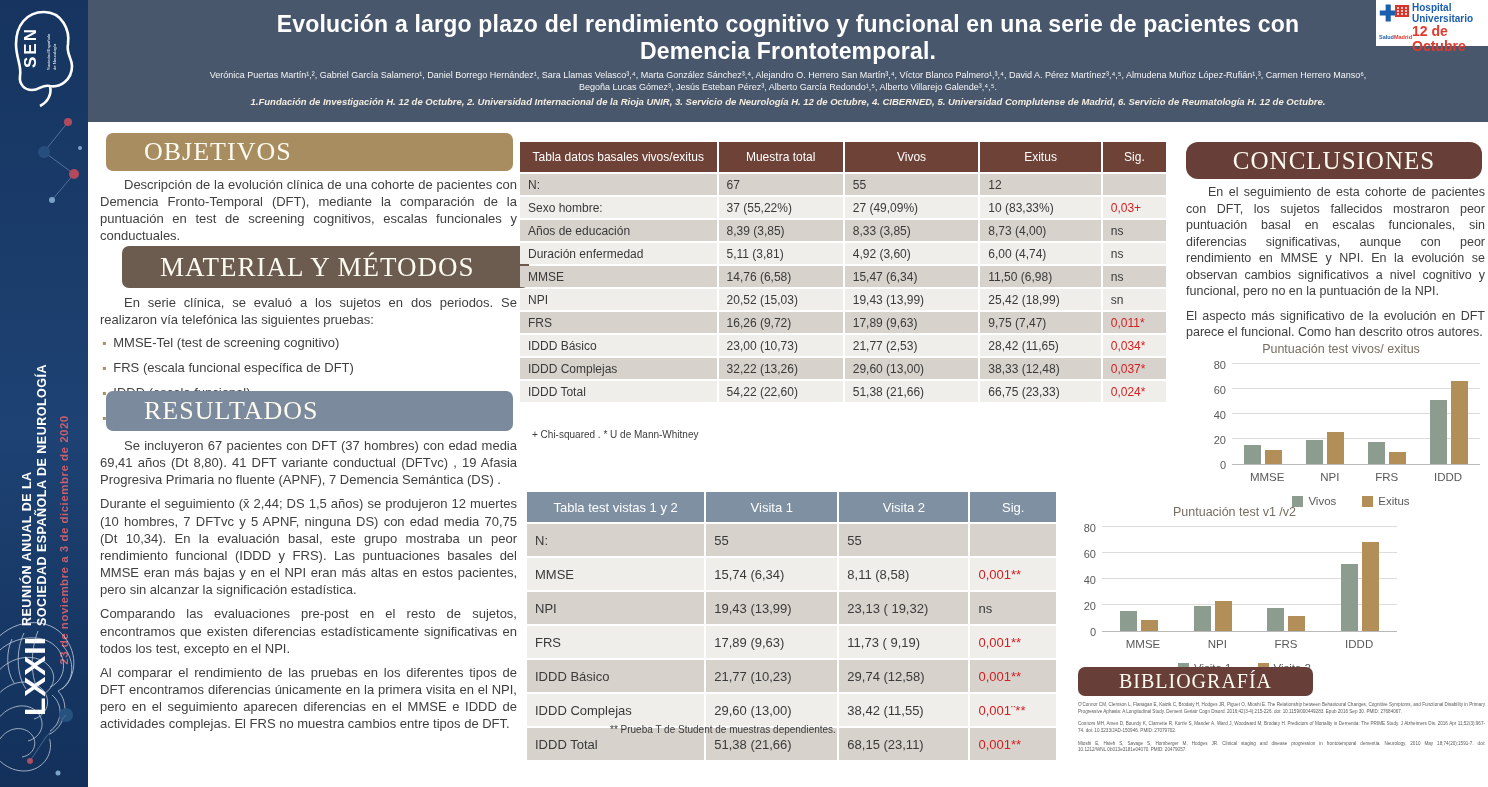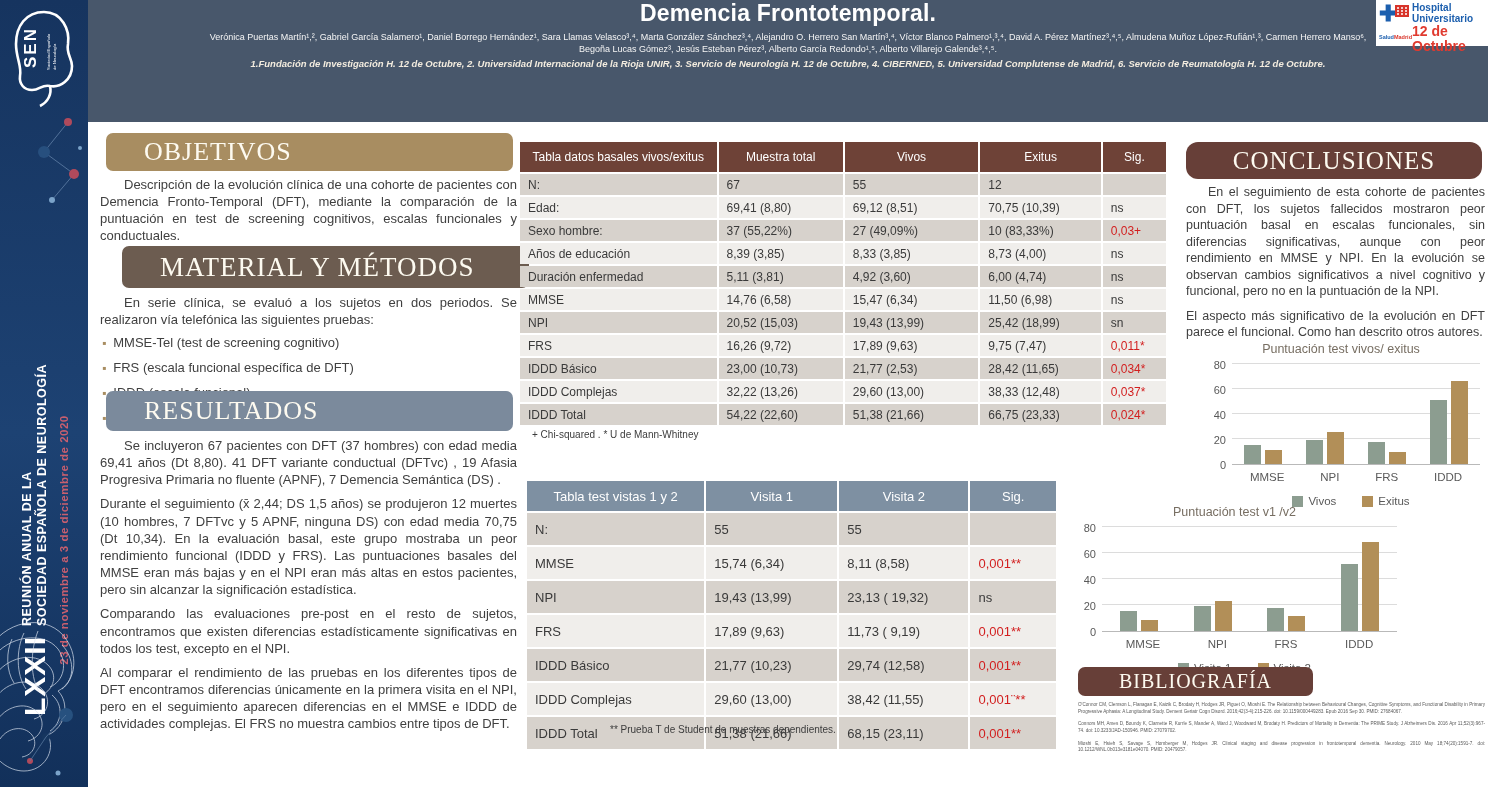--- a/index.html
+++ b/index.html
@@ -65,21 +65,21 @@
   .resultados-txt{left:100px;top:437px;width:417px;}
   .resultados-txt p{margin:0 0 7px 0;}
   .resultados-txt p:first-child{text-indent:24px;}
   .conclusiones-txt{left:1186px;top:184px;width:299px;font-size:12.5px;}
   .conclusiones-txt p{margin:0 0 8px 0;}
   .conclusiones-txt p:first-child{text-indent:22px;}
 
   
   .tbl-wrap{position:absolute;}
   .tbl-basal{left:518px;top:140px;width:650px;}
-  .tbl-visits{left:525px;top:479px;width:533px;}
+  .tbl-visits{left:525px;top:490px;width:533px;}
   table{border-collapse:separate;border-spacing:2px;width:100%;}
   th{background:#6e4237;color:#fff;font-size:12px;font-weight:normal;text-align:center;
      padding:7px 8px;height:16px;}
   .tbl-visits th{background:#7e90a2;font-size:13px;}
   td{font-size:12px;color:#3a3a3a;padding:3px 8px;height:15px;vertical-align:middle;}
   .tbl-visits td{font-size:13px;height:26px;}
   tbody tr:nth-child(odd) td{background:#d7d2cc;}
   tbody tr:nth-child(even) td{background:#f0eeeb;}
   .tbl-basal td:nth-child(1){width:188px;}
   .tbl-basal td:nth-child(2){width:112px;}
@@ -170,20 +170,21 @@
     <circle cx="66" cy="128" r="7" fill="#27517f"></circle>
     <circle cx="46" cy="150" r="4" fill="#16365f"></circle>
     <circle cx="30" cy="174" r="3" fill="#b04a5c"></circle>
     <circle cx="58" cy="186" r="2.5" fill="#7ba3c9"></circle>
     <line x1="66" y1="128" x2="46" y2="150" stroke="#5f7fa6" stroke-width="0.7"></line>
     <line x1="46" y1="150" x2="30" y2="174" stroke="#5f7fa6" stroke-width="0.7"></line>
   </svg>
 </div>
 
 <div class="header">
+  <div class="title-line first">Evolución a largo plazo del rendimiento cognitivo y funcional en una serie de pacientes con</div>
   <div class="title-line">Demencia Frontotemporal.</div>
   <div class="authors-line">Verónica Puertas Martín¹,², Gabriel García Salamero¹, Daniel Borrego Hernández¹, Sara Llamas Velasco³,⁴, Marta González Sánchez³,⁴, Alejandro O. Herrero San Martín³,⁴, Víctor Blanco Palmero¹,³,⁴, David A. Pérez Martínez³,⁴,⁵, Almudena Muñoz López-Rufián¹,³, Carmen Herrero Manso⁶,</div>
   <div class="authors-line second">Begoña Lucas Gómez³, Jesús Esteban Pérez³, Alberto García Redondo¹,⁵, Alberto Villarejo Galende³,⁴,⁵.</div>
   <div class="affiliations">1.Fundación de Investigación H. 12 de Octubre, 2. Universidad Internacional de la Rioja UNIR, 3. Servicio de Neurología H. 12 de Octubre, 4. CIBERNED, 5. Universidad Complutense de Madrid, 6. Servicio de Reumatología H. 12 de Octubre.</div>
 
   <div class="hospital">
     <div class="hosp-icon">
       <span class="hosp-cross">✚</span>
       <span class="hosp-flag">
         <span></span>
@@ -238,27 +239,20 @@
           <th>Sig.</th>
         </tr>
       </thead>
     <tbody>
         <tr>
           <td>N:</td>
           <td>67</td>
           <td>55</td>
           <td>12</td>
           <td></td>
-        </tr>
-        <tr>
-          <td>Edad:</td>
-          <td>69,41 (8,80)</td>
-          <td>69,12 (8,51)</td>
-          <td>70,75 (10,39)</td>
-          <td>ns</td>
         </tr>
         <tr>
           <td>Sexo hombre:</td>
           <td>37  (55,22%)</td>
           <td>27   (49,09%)</td>
           <td>10 (83,33%)</td>
           <td class="sig-red">0,03+</td>
         </tr>
         <tr>
           <td>Años de educación</td>

